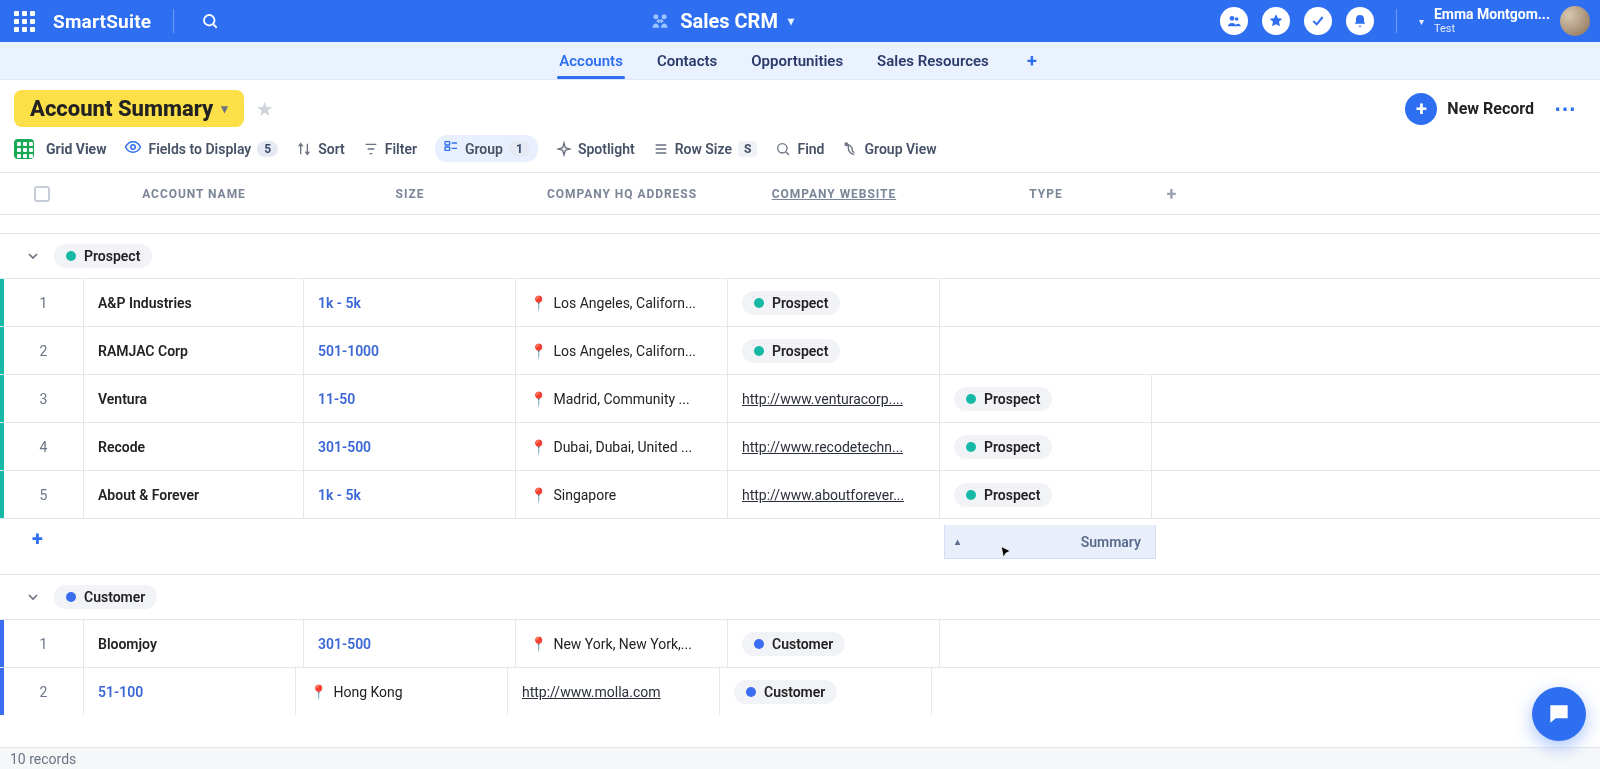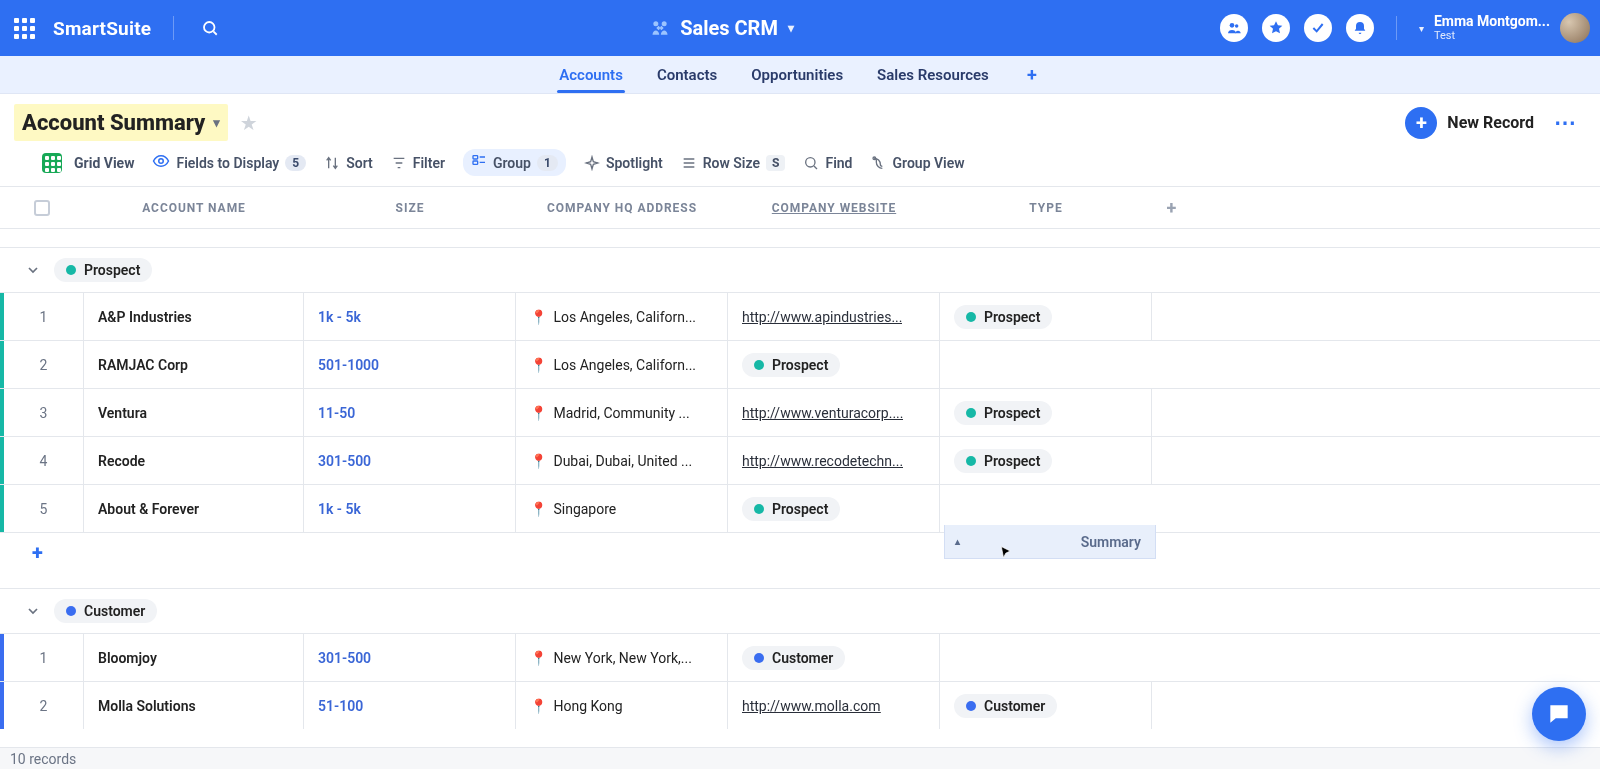--- a/index.html
+++ b/index.html
@@ -23,21 +23,21 @@
     background: #fff;
     width: 1600px;
     height: 769px;
     overflow: hidden;
     position: relative;
   }
 
   
   .topbar {
     background: var(--blue);
-    height: 56px;
+    height: 42px;
     display: flex;
     align-items: center;
     color: #fff;
     padding: 0 10px;
   }
   .topbar .left, .topbar .right { display: flex; align-items: center; gap: 14px; }
   .topbar .left { flex: 0 0 auto; }
   .topbar .center { flex: 1; display: flex; align-items: center; justify-content: center; gap: 10px; font-weight: 700; font-size: 20px; }
   .topbar .divider { width: 1px; height: 24px; background: rgba(255,255,255,0.3); margin: 0 8px; }
   .apps-icon { display: grid; grid-template-columns: repeat(3,5px); grid-template-rows: repeat(3,5px); gap: 3px; cursor: pointer; padding: 4px;}
@@ -60,32 +60,32 @@
     border-bottom: 1px solid #dfe6f5;
     gap: 30px;
   }
   .tab { color:#2a3b6a; font-weight:600; font-size:15px; padding: 8px 2px; cursor:pointer; position:relative; }
   .tab.active { color: var(--blue); }
   .tab.active::after { content:""; position:absolute; left:0; right:0; bottom:-1px; height:3px; background: var(--blue); border-radius:2px; }
   .tab-add { width:22px; height:22px; display:flex; align-items:center; justify-content:center; color: var(--blue); cursor:pointer; font-size:18px; font-weight:700; }
 
   
   .viewheader { display:flex; align-items:center; padding: 10px 14px 4px 14px; gap:12px; }
-  .viewname-pill { display:flex; align-items:center; gap:8px; background:#fef9c3; border-radius:2px; padding:6px 8px; font-weight:800; font-size:22px; cursor:pointer; }
+  .viewname-pill { display:flex; align-items:center; gap:8px; background:#fde047; border-radius:8px; padding:6px 16px; font-weight:800; font-size:22px; cursor:pointer; }
   .star { color:#cfd4db; font-size:20px; cursor:pointer; }
   .flex-spacer { flex:1; }
   .new-record { display:flex; align-items:center; gap:10px; font-weight:700; font-size:16px; cursor:pointer; }
   .new-record .circle { width:32px; height:32px; border-radius:50%; background:var(--blue); color:#fff; display:flex; align-items:center; justify-content:center; font-size:20px; font-weight:700; }
   .more-dots { color:var(--blue); font-size:22px; cursor:pointer; padding:0 8px; letter-spacing:2px; font-weight:900;}
 
   
   .toolbar { display:flex; align-items:center; gap:18px; padding:4px 14px 10px 14px; color:#475267; border-bottom:1px solid var(--border); flex-wrap:wrap;}
   .tool { display:flex; align-items:center; gap:6px; cursor:pointer; font-weight:600; font-size:14px; }
   .tool .badge { background:#e4e9f3; color:#3a4a6b; border-radius:10px; padding:1px 7px; font-size:12px; font-weight:700;}
-  .tool.gridview { background:#18a957; color:#fff; border-radius:6px; padding:4px 4px;margin-left:28px; }
+  .tool.gridview { background:#18a957; color:#fff; border-radius:6px; padding:4px 4px; }
   .tool.gridview .lbl { color:#475267; margin-left:6px; font-weight:700;}
   .tool.fields .eye { color: var(--blue); }
   .tool.group { background:#e8f0ff; border-radius:12px; padding:4px 8px; }
   .tool.group .gicon { color: var(--blue); }
   .tool.rowsize .sbox { background:#eef1f5; border-radius:4px; padding:1px 6px; font-weight:800; font-size:12px;}
   .gv-grid { width:20px; height:20px; background:#18a957; border-radius:4px; display:grid; grid-template-columns:repeat(3,4px); grid-template-rows:repeat(3,4px); gap:2px; padding:3px;}
   .gv-grid span{ background:#fff; border-radius:1px;}
 
   
   .table-wrap { height: calc(769px - 44px - 38px - 56px - 42px - 22px); overflow:auto; }
@@ -346,23 +346,20 @@
         </div>
         <div class="row prospect">
           <div class="stripe"></div>
           <div class="col c-check">1</div>
           <div class="col c-name">A&amp;P Industries</div>
           <div class="col c-size">1k - 5k</div>
           <div class="col c-hq ellip">
             <span class="pin">📍</span>
             <span class="ellip">Los Angeles, Californ...</span>
           </div>
-          <div class="col c-web">
-            <span class="link">http://www.apindustries...</span>
-          </div>
           <div class="col c-type">
             <span class="type-chip">
               <span class="dot teal"></span>
               <span>Prospect</span>
             </span>
           </div>
         </div>
         <div class="row prospect">
           <div class="stripe"></div>
           <div class="col c-check">2</div>
@@ -418,20 +415,23 @@
           </div>
         </div>
         <div class="row prospect">
           <div class="stripe"></div>
           <div class="col c-check">5</div>
           <div class="col c-name">About &amp; Forever</div>
           <div class="col c-size">1k - 5k</div>
           <div class="col c-hq ellip">
             <span class="pin">📍</span>
             <span class="ellip">Singapore</span>
+          </div>
+          <div class="col c-web">
+            <span class="link">http://www.aboutforever...</span>
           </div>
           <div class="col c-type">
             <span class="type-chip">
               <span class="dot teal"></span>
               <span>Prospect</span>
             </span>
           </div>
         </div>
         <div class="addrow">
           <span class="plus">+</span>
@@ -461,21 +461,20 @@
           <div class="col c-type">
             <span class="type-chip">
               <span class="dot blue"></span>
               <span>Customer</span>
             </span>
           </div>
         </div>
         <div class="row customer">
           <div class="stripe"></div>
           <div class="col c-check">2</div>
-          <div class="col c-name">Molla Solutions</div>
           <div class="col c-size">51-100</div>
           <div class="col c-hq ellip">
             <span class="pin">📍</span>
             <span class="ellip">Hong Kong</span>
           </div>
           <div class="col c-web">
             <span class="link">http://www.molla.com</span>
           </div>
           <div class="col c-type">
             <span class="type-chip">

